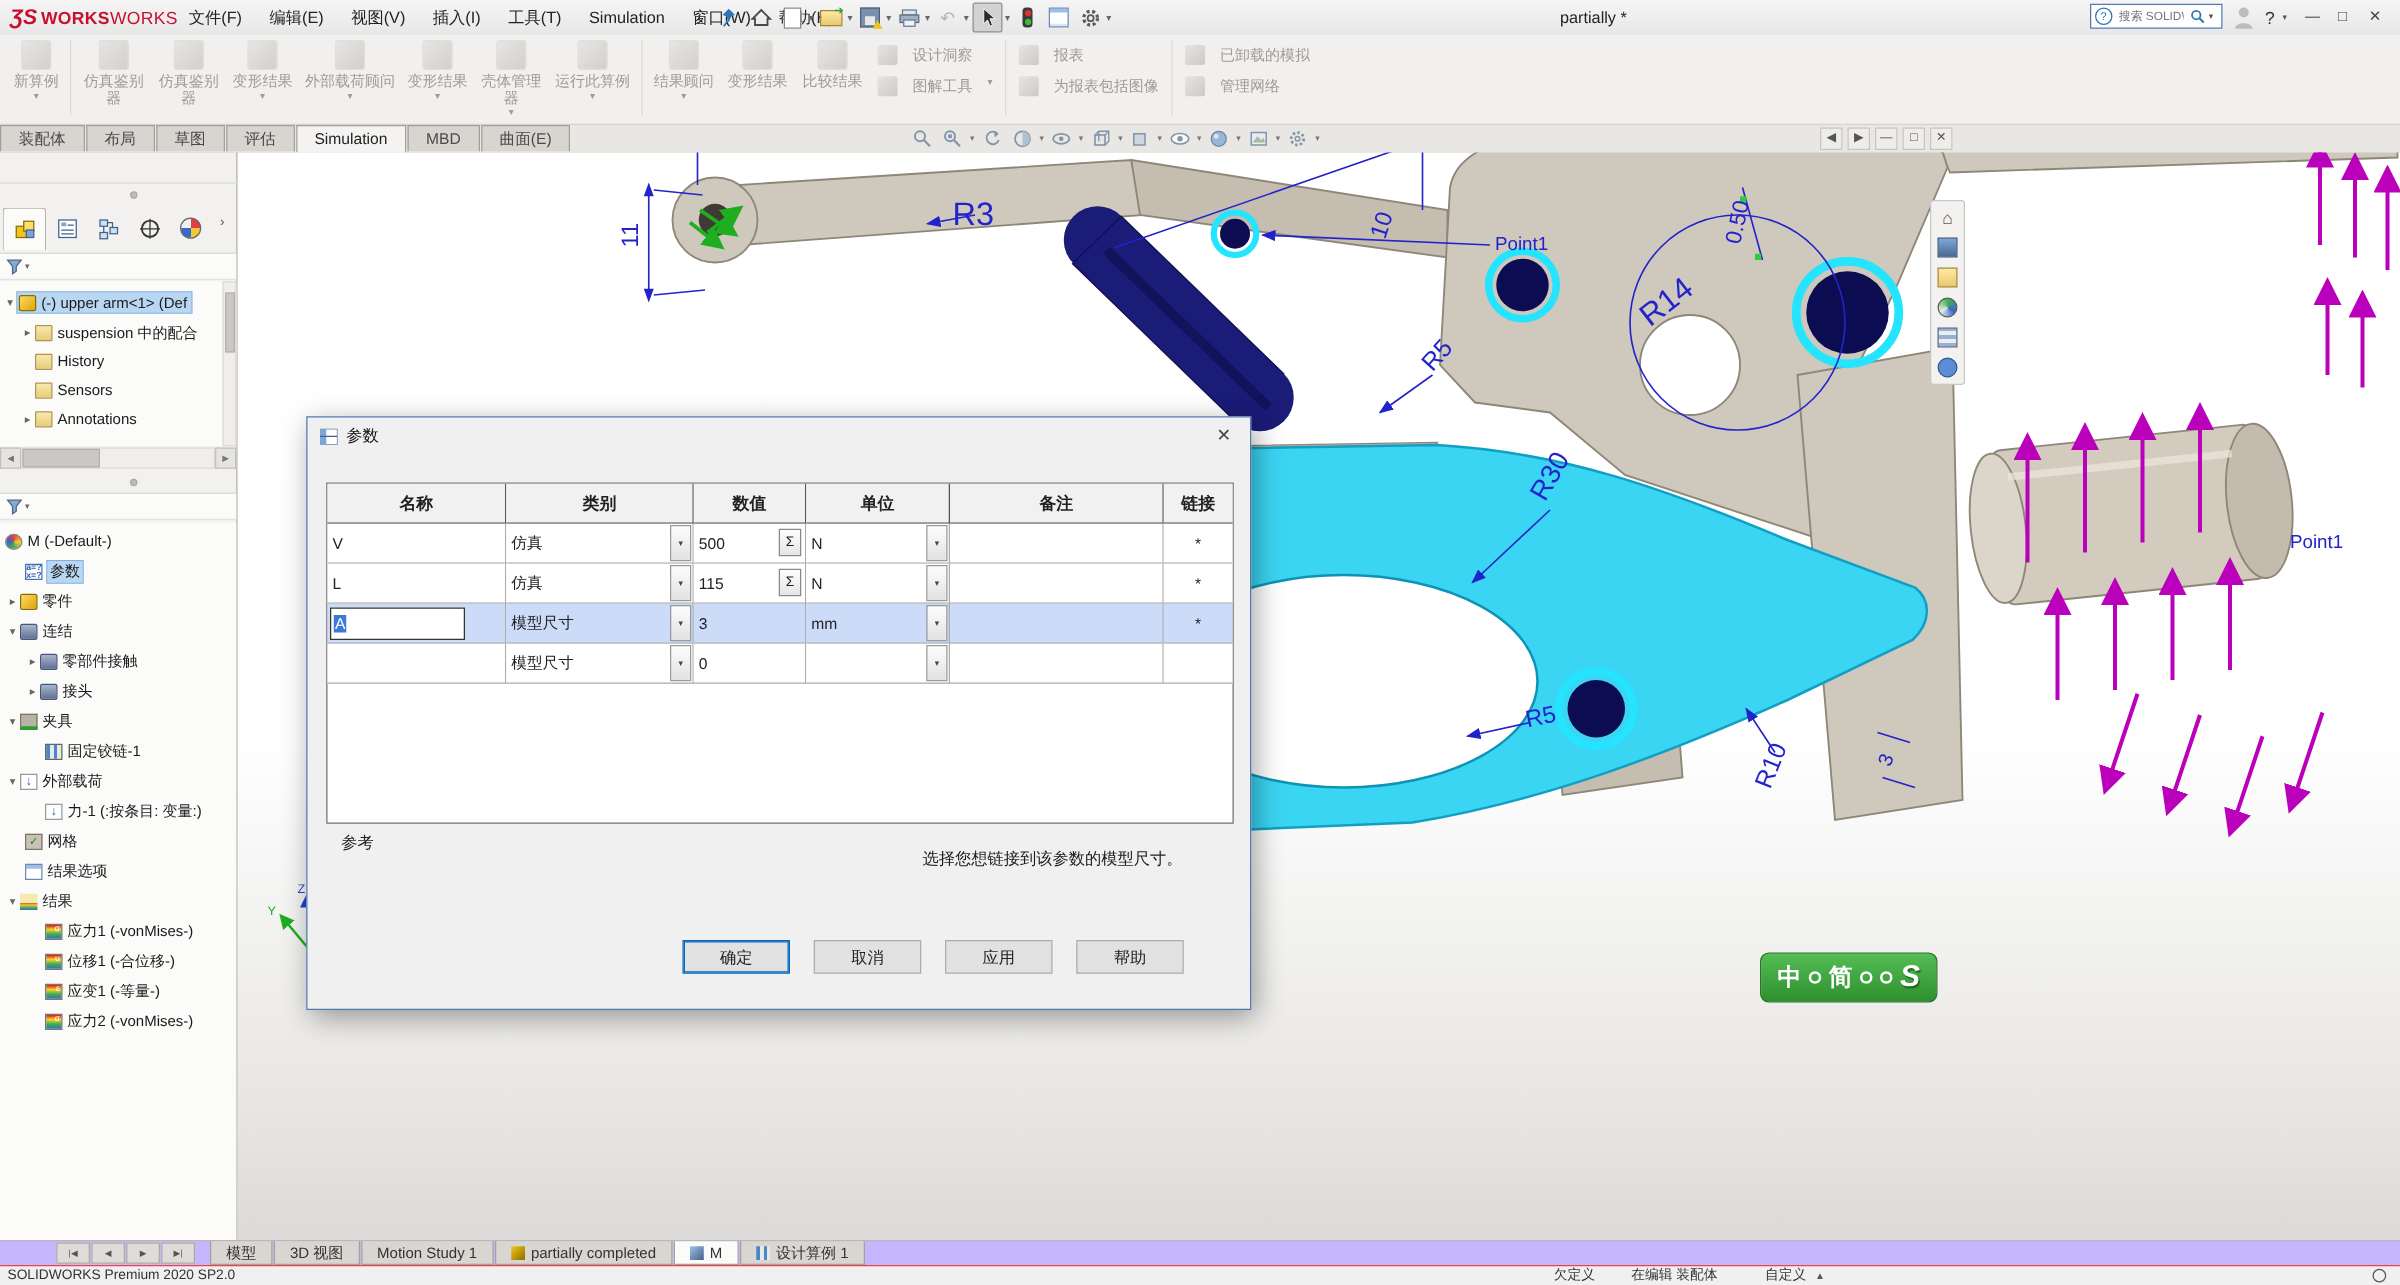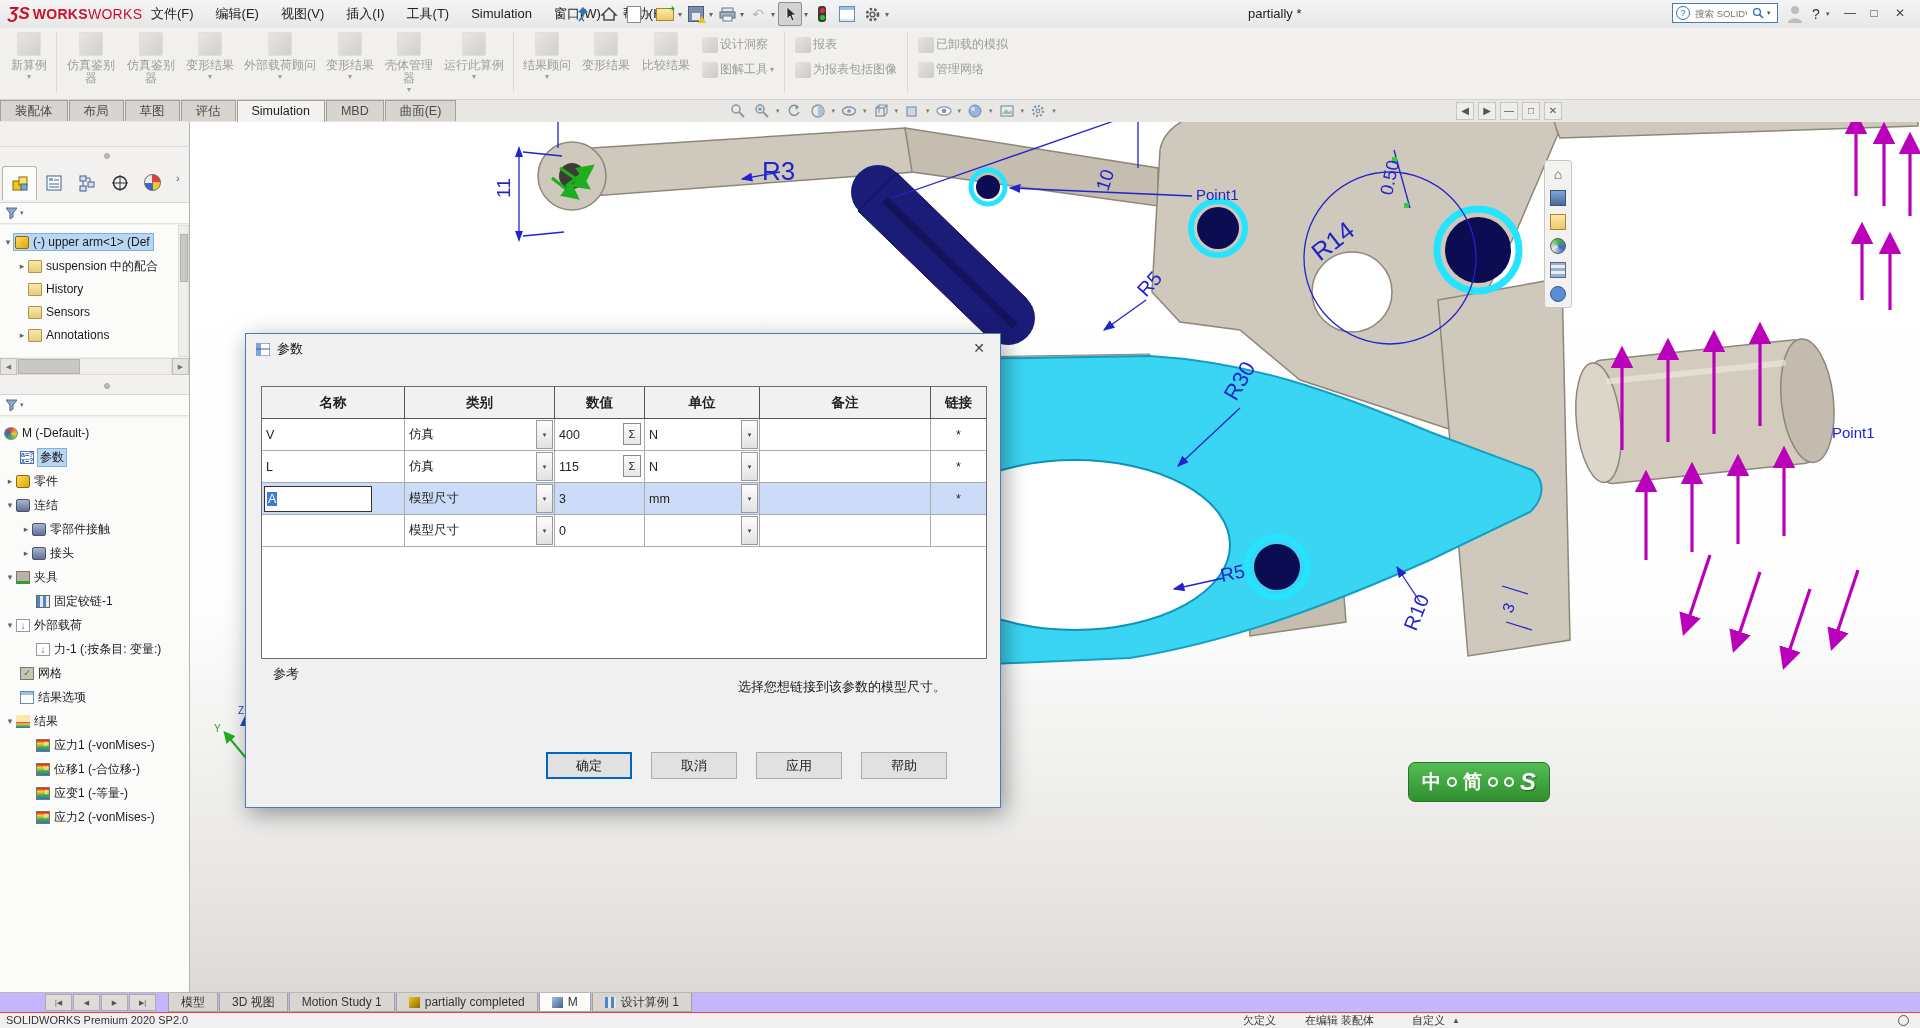--- a/index.html
+++ b/index.html
@@ -33,21 +33,21 @@
           display:flex;align-items:flex-start;padding-left:6px;box-sizing:border-box}
   .rbig{display:flex;flex-direction:column;align-items:center;padding:4px 5px 0 5px}
   .ric{width:24px;height:24px;border-radius:3px;background:linear-gradient(135deg,#e6e5e3,#cbcac7);
        box-shadow:inset 0 0 0 1px #dddcda;opacity:.85}
   .ric16{width:16px;height:16px;border-radius:2px;background:linear-gradient(135deg,#e6e5e3,#cbcac7);flex:none}
   .rlabel{margin-top:3px;font-size:12px;line-height:13px;color:#9d9c9a;text-align:center;white-space:nowrap}
   .rnarrow .rlabel{white-space:normal;width:50px}
   .rdd{font-size:8px;color:#9d9c9a;line-height:8px;margin-top:1px}
   .rdiv{width:1px;height:60px;background:#dbdad8;margin:4px 4px 0 4px;flex:none}
   .rstack{display:flex;flex-direction:column;justify-content:flex-start;padding-top:8px;gap:8px}
-  .rsmall{display:flex;align-items:center;gap:2px;padding:0 6px;font-size:12px;color:#9d9c9a;white-space:nowrap}
+  .rsmall{display:flex;gap:12px;padding:0 6px;font-size:12px;color:#9d9c9a;white-space:nowrap}
   
   .cmdtabs{left:0;top:100px;width:1920px;height:22px;background:#e9e7e4;border-bottom:1px solid #bcbab6}
   .ctab-row{display:flex;height:22px;}
   .ctab{height:20px;line-height:20px;padding:0 14px;font-size:12.5px;color:#4a4a4a;background:#d8d5d1;
         border:1px solid #a39f9a;border-bottom:none;margin-right:1px}
   .ctab.active{background:#f4f3f1;color:#222;height:21px}
   .hud{left:728px;top:2px;display:flex;align-items:center;gap:4px}
   .hud-ic{width:20px;height:17px;display:flex;align-items:center;justify-content:center;opacity:.75}
   .hud-dd{font-size:7px;color:#777}
   .docctl{left:1456px;top:2px;display:flex;gap:4px}
@@ -812,21 +812,21 @@
       <div class="pt-h">单位</div>
       <div class="pt-h">备注</div>
       <div class="pt-h" style="border-right:none">链接</div>
 
       <div class="pt-c">V</div>
       <div class="pt-c">
           <span>仿真</span>
           <span class="dd-btn">▾</span>
         </div>
       <div class="pt-c">
-          <span>400</span>
+          <span>500</span>
           <span class="sigma-btn">Σ</span>
         </div>
       <div class="pt-c">
           <span>N</span>
           <span class="dd-btn">▾</span>
         </div>
       <div class="pt-c"></div>
       <div class="pt-c" style="border-right:none;justify-content:center">*</div>
 
       <div class="pt-c">L</div>

